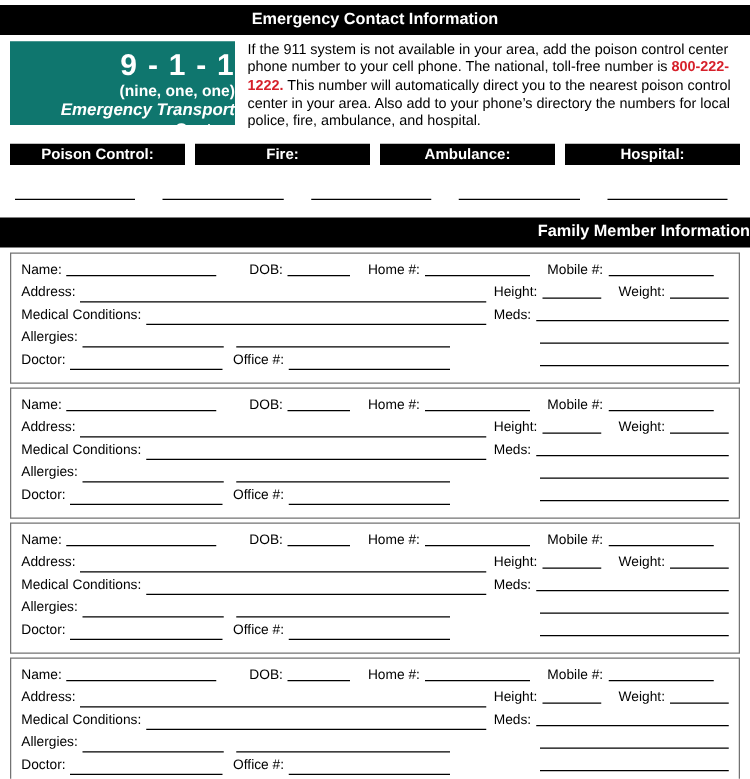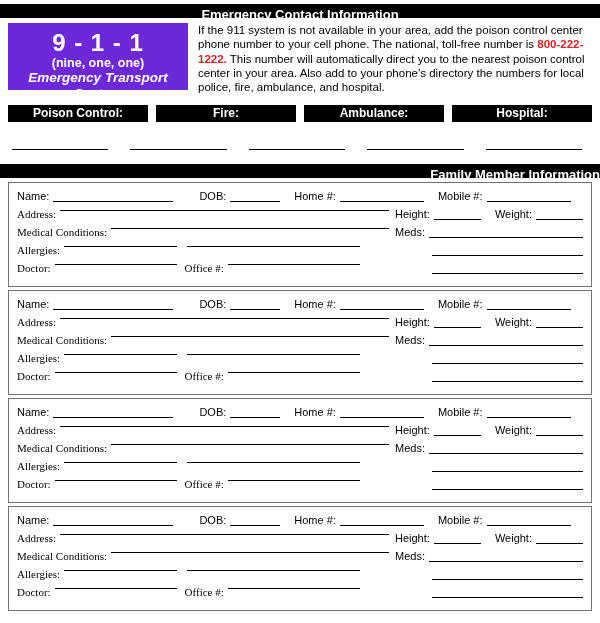--- a/index.html
+++ b/index.html
@@ -4,30 +4,30 @@
 <style>
   * { margin:0; padding:0; box-sizing:border-box; }
   html,body { width:600px; height:623px; overflow:hidden; background:#fff; }
   body {
     font-family:"Liberation Sans", sans-serif;
     font-size:11px; color:#000;
   }
   .section-bar {
     background:#000; color:#fff; font-weight:bold;
     font-size:13px; text-align:center;
-    height:14px; line-height:21px; width:600px;
+    height:24px; line-height:21px; width:600px;
   }
   .bar-top { margin-top:4px; }
   .bar-family { margin-top:14px;text-align:right; }
 
   
   .top-section { display:flex; align-items:flex-start; margin:5px 8px 0 8px; gap:10px; }
   .badge {
-    width:180px; height:67px; background:#6d28d9; color:#fff;
-    text-align:center; padding-top:7px; flex-shrink:0;
+    width:180px; height:67px; background:#0f766e; color:#fff;
+    text-align:right; padding-top:7px; flex-shrink:0;
   }
   .badge-number { font-size:24px; font-weight:bold; line-height:26px; letter-spacing:1px; }
   .badge-words  { font-size:12.5px; font-weight:bold; line-height:14px; }
   .badge-system { font-size:13.5px; font-weight:bold; line-height:16px;font-style:italic; }
   .info-paragraph { flex:1; font-size:11.5px; line-height:14.3px; }
   .phone { color:#d6202a; font-weight:bold; }
 
   
   .contact-bars { display:flex; gap:8px; margin:11px 8px 0 8px; }
   .contact-bar {
@@ -51,21 +51,21 @@
     border-bottom:1.5px solid #000;
     position:relative; top:2px;
   }
   .gap4 { width:4px; flex-shrink:0; }
   
   .r1 .name-line   { width:120px; margin-right:26px; }
   .r1 .dob-line    { width:50px;  margin-right:14px; }
   .r1 .home-line   { width:84px;  margin-right:14px; }
   .r1 .mobile-line { flex:1; margin-right:12px; }
   
-  .left  { flex:1; display:flex; align-items:flex-start; min-width:0;font-family:Liberation Serif, serif; }
+  .left  { flex:1; display:flex; align-items:flex-end; min-width:0; }
   .right { width:188px; flex-shrink:0; display:flex; align-items:baseline; }
   .fill  { flex:1; }
   .r2 .height-line { flex:1; margin-right:14px; }
   .r2 .weight-line { flex:1; }
   .r4 .allergies-line { width:113px; margin-right:10px; }
   .r4 .cont-line,
   .r5 .office-line { flex:1; margin-right:35px; }
   .r4 .right-line,
   .r5 .right-line { flex:1; margin-left:37px; }
   .r5 .doctor-line { width:122px; margin-right:8px; }

